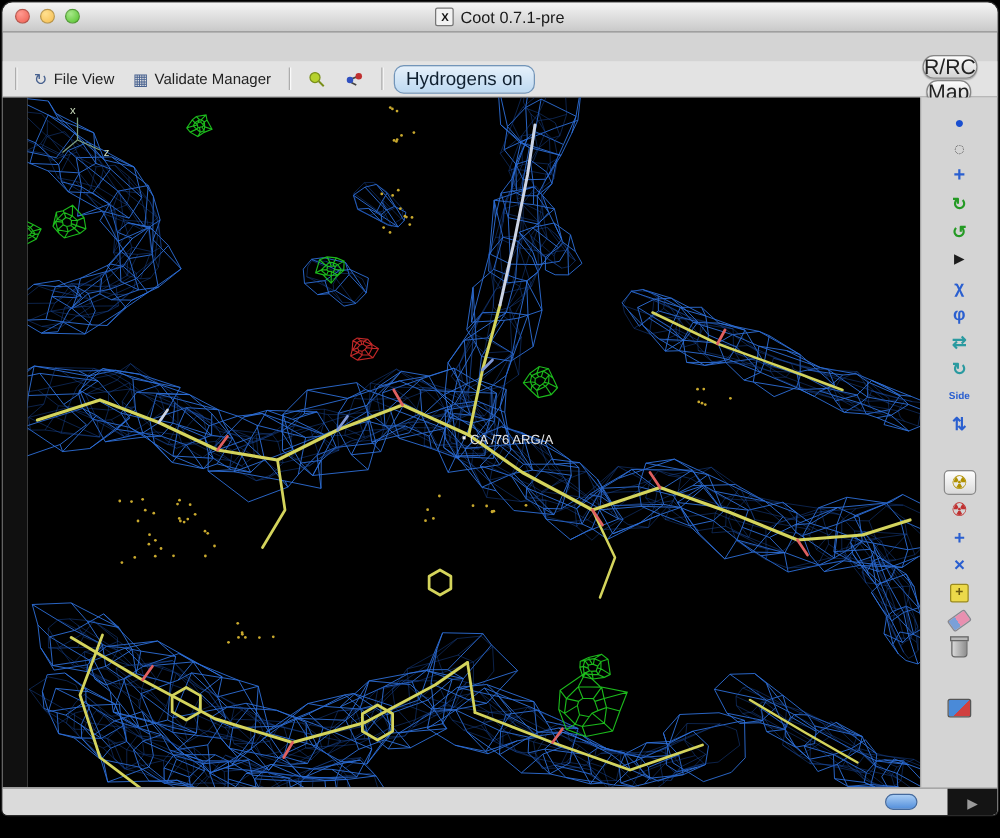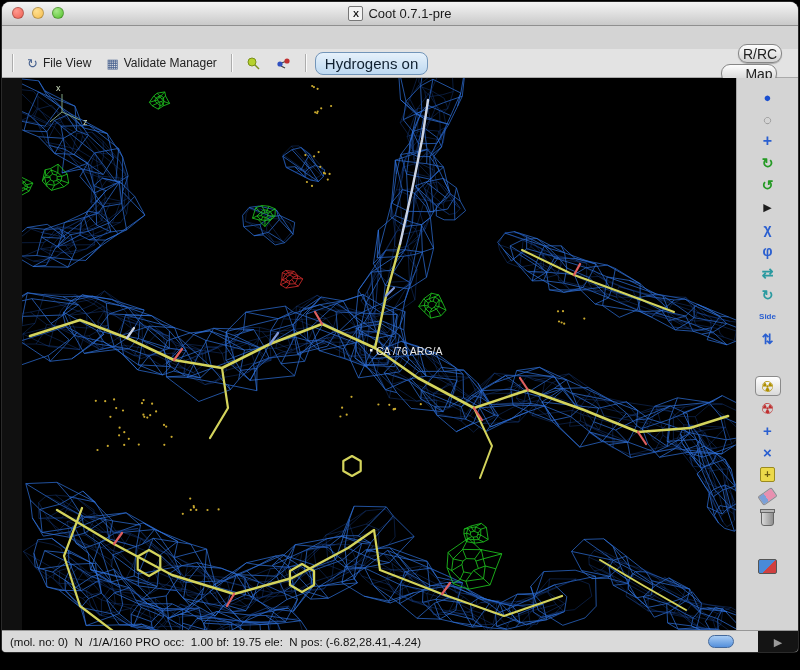--- a/index.html
+++ b/index.html
@@ -18,23 +18,23 @@
   .menubar{position:absolute;left:0;top:24px;width:100%;height:22px;background:#ececec;border-bottom:1px solid #c4c4c4;display:flex;align-items:center;gap:16px;padding-left:10px;box-sizing:border-box;font-size:13px;color:#111;}
   .menu-item{display:inline-block;cursor:default;}
   .menu-item::first-letter{text-decoration:underline;}
   
   .toolbar{position:absolute;left:0;top:47px;width:100%;height:29px;background:#e3e3e3;border-bottom:1px solid #aaa;display:flex;align-items:center;gap:5px;padding:0 70px 0 6px;box-sizing:border-box;font-size:12px;color:#222;}
   .tb-btn{display:flex;align-items:center;gap:5px;padding:2px 5px;border-radius:3px;}
   .tb-ico{font-size:13px;color:#47618f;}
   .sep{width:1px;height:18px;background:#adadad;box-shadow:1px 0 0 #fafafa;margin:0 4px;}
   .toggle{background:linear-gradient(#e6f1fb,#bed9f1);border:1px solid #7295b9;border-radius:8px;padding:2px 9px;font-size:15px;color:#102030;white-space:nowrap;}
   
-  .pill-btn{position:absolute;background:linear-gradient(#fdfdfd,#d2d2d2);border:1px solid #868686;border-radius:9px;font-size:14px;color:#222;display:flex;align-items:center;justify-content:center;box-shadow:0 1px 1px rgba(0,0,0,.25);}
+  .pill-btn{position:absolute;background:linear-gradient(#fdfdfd,#d2d2d2);border:1px solid #868686;border-radius:9px;font-size:17px;color:#222;display:flex;align-items:center;justify-content:center;box-shadow:0 1px 1px rgba(0,0,0,.25);}
   .pill-btn.rrc{right:16px;top:42px;width:42px;height:17px;}
-  .pill-btn.map{right:21px;top:62px;width:34px;height:17px;padding-left:20px;}
+  .pill-btn.map{right:21px;top:62px;width:34px;height:17px;}
   
   .left-gutter{position:absolute;left:0;top:76px;width:20px;height:552px;background:#101010;}
   .gl-canvas{position:absolute;left:20px;top:76px;width:714px;height:552px;background:#000;}
   .gl-canvas svg{display:block;}
   
   .right-rail{position:absolute;left:734px;top:76px;width:62px;height:552px;background:#d4d4d4;border-left:1px solid #a8a8a8;display:flex;flex-direction:column;align-items:center;padding-top:9px;box-sizing:border-box;}
   .ri{width:26px;height:20px;margin-bottom:2px;display:flex;align-items:center;justify-content:center;font-size:14px;line-height:1;cursor:default;}
   .ri.sel{background:linear-gradient(#ffffff,#dadada);border:1px solid #8a8a8a;border-radius:4px;box-sizing:border-box;margin-top:25px;}
   .c-blue{color:#1a4fd0;} .c-dkblue{color:#2a5fd0;font-weight:bold;} .c-green{color:#249a24;font-weight:bold;}
   .c-black{color:#1c1c1c;font-size:11px;} .c-teal{color:#2a9aa0;font-weight:bold;} .c-olive{color:#b09000;}
@@ -273,20 +273,19 @@
       </div>
     <div class="ri">
         <span class="trash"></span>
       </div>
     <div class="ri">
         <span class="picture"></span>
       </div>
   </div>
 
   <div class="statusbar">
-    <span class="status-text">(mol. no: 0)  N  /1/A/160 PRO occ:  1.00 bf: 19.75 ele:  N pos: (-6.82,28.41,-4.24)</span>
     <span class="scroll-thumb"></span>
     <span class="status-corner">
       <span class="grip">▶</span>
     </span>
   </div>
 
 </div>
 
 </body></html>

